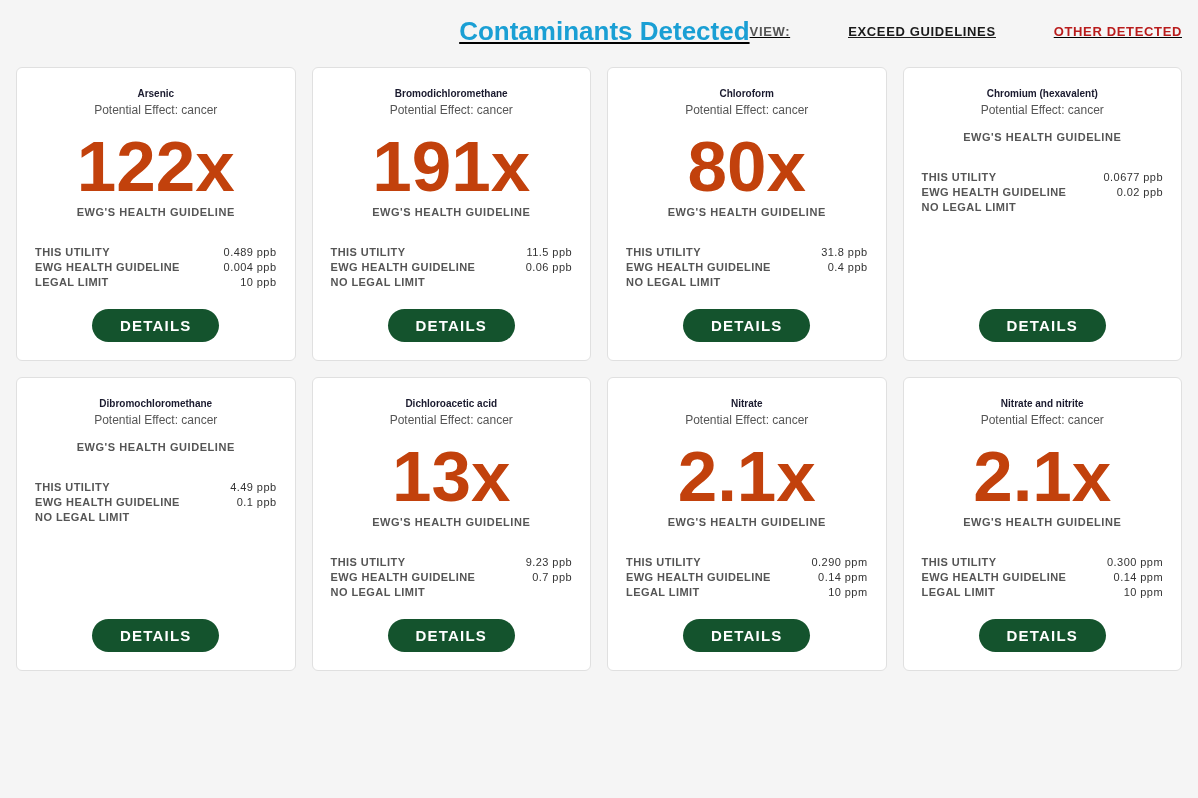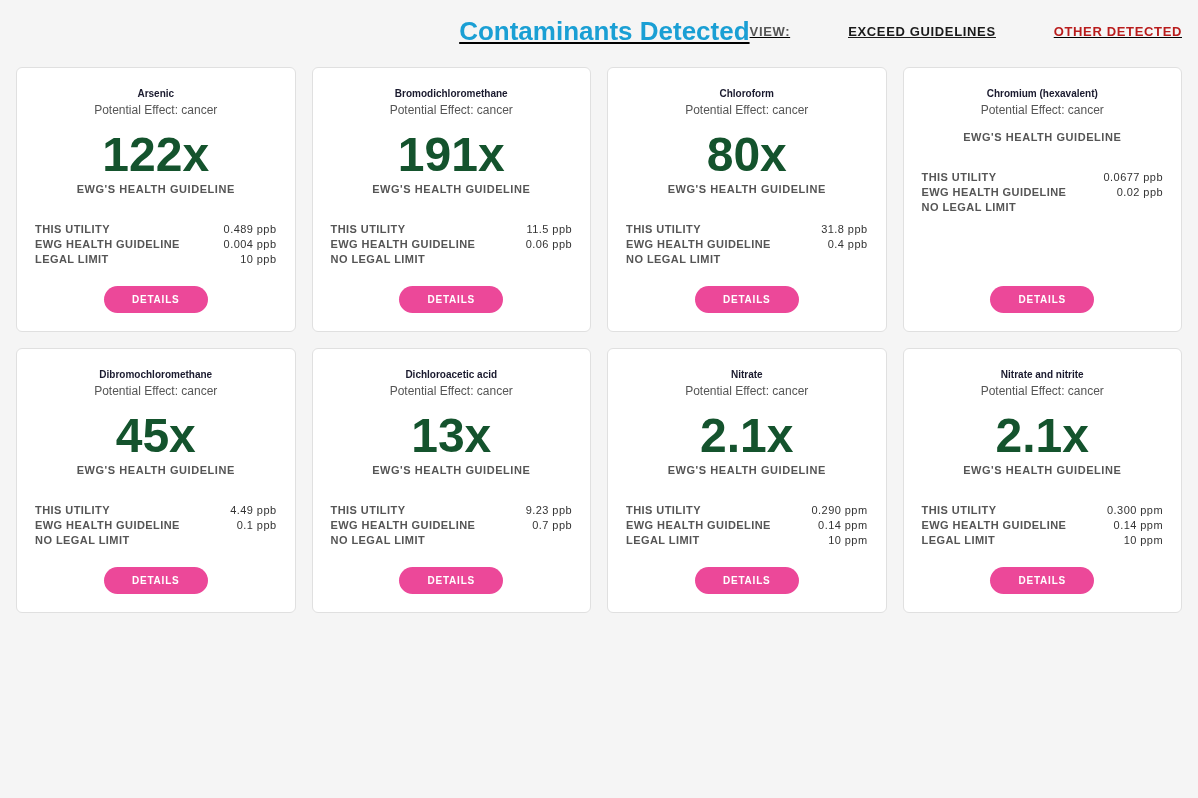--- a/index.html
+++ b/index.html
@@ -73,23 +73,23 @@
       text-align: left;
       margin-bottom: 4px;
     }
     .card-effect {
       font-size: 12px;
       color: #555;
       text-align: left;
       margin-bottom: 14px;
     }
     .multiplier {
-      font-size: 48px;
+      font-size: 71px;
       font-weight: 900;
-      color: #14532d;
+      color: #c2410c;
       line-height: 1;
       margin-bottom: 4px;
       text-align: center;
     }
     .guideline-label {
       font-size: 11px;
       font-weight: bold;
       color: #555;
       letter-spacing: 0.05em;
       text-align: right;
@@ -117,26 +117,26 @@
     }
     .no-limit {
       font-size: 11px;
       font-weight: bold;
       color: #555;
       letter-spacing: 0.04em;
       margin-bottom: 3px;
       align-self: flex-start;
     }
     .details-btn {
-      background: #ec4899;
+      background: #14532d;
       color: #fff;
       border: none;
       border-radius: 24px;
       padding: 8px 28px;
-      font-size: 10px;
+      font-size: 15px;
       font-weight: bold;
       letter-spacing: 0.08em;
       cursor: pointer;
       margin-top: auto;
     }
   </style>
 </head>
 <body>
 
 <div class="header">
@@ -221,21 +221,20 @@
       </div>
       <div class="no-limit">NO LEGAL LIMIT</div>
     </div>
     <button class="details-btn">DETAILS</button>
   </div>
   </div>
 <div class="grid" id="row2">
     <div class="card">
     <div class="card-name">Dibromochloromethane</div>
     <div class="card-effect">Potential Effect: cancer</div>
-    <div class="multiplier">45x</div>
     <div class="guideline-label">EWG'S HEALTH GUIDELINE</div>
     <div class="stats">
       <div class="stat-row">
         <span class="stat-label">THIS UTILITY</span>
         <span class="stat-value">4.49 ppb</span>
       </div>
       <div class="stat-row">
         <span class="stat-label">EWG HEALTH GUIDELINE</span>
         <span class="stat-value">0.1 ppb</span>
       </div>

